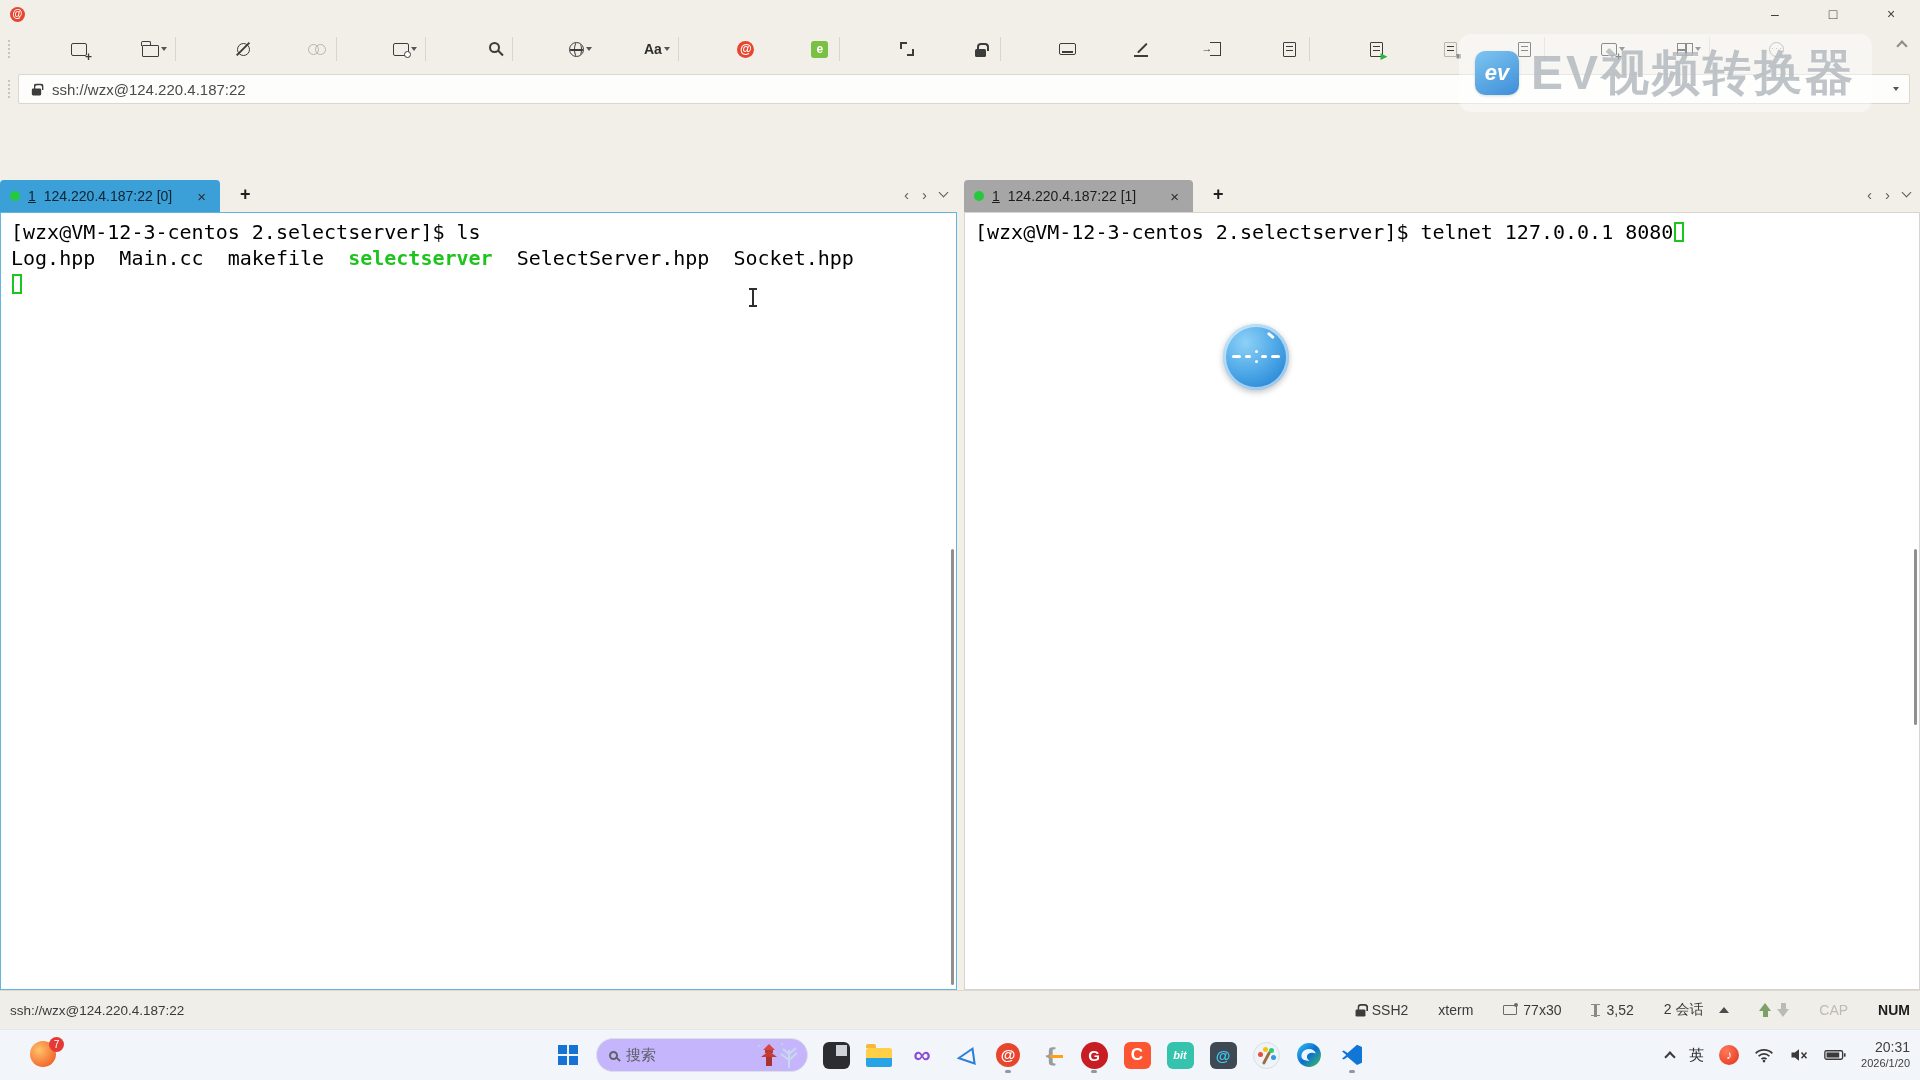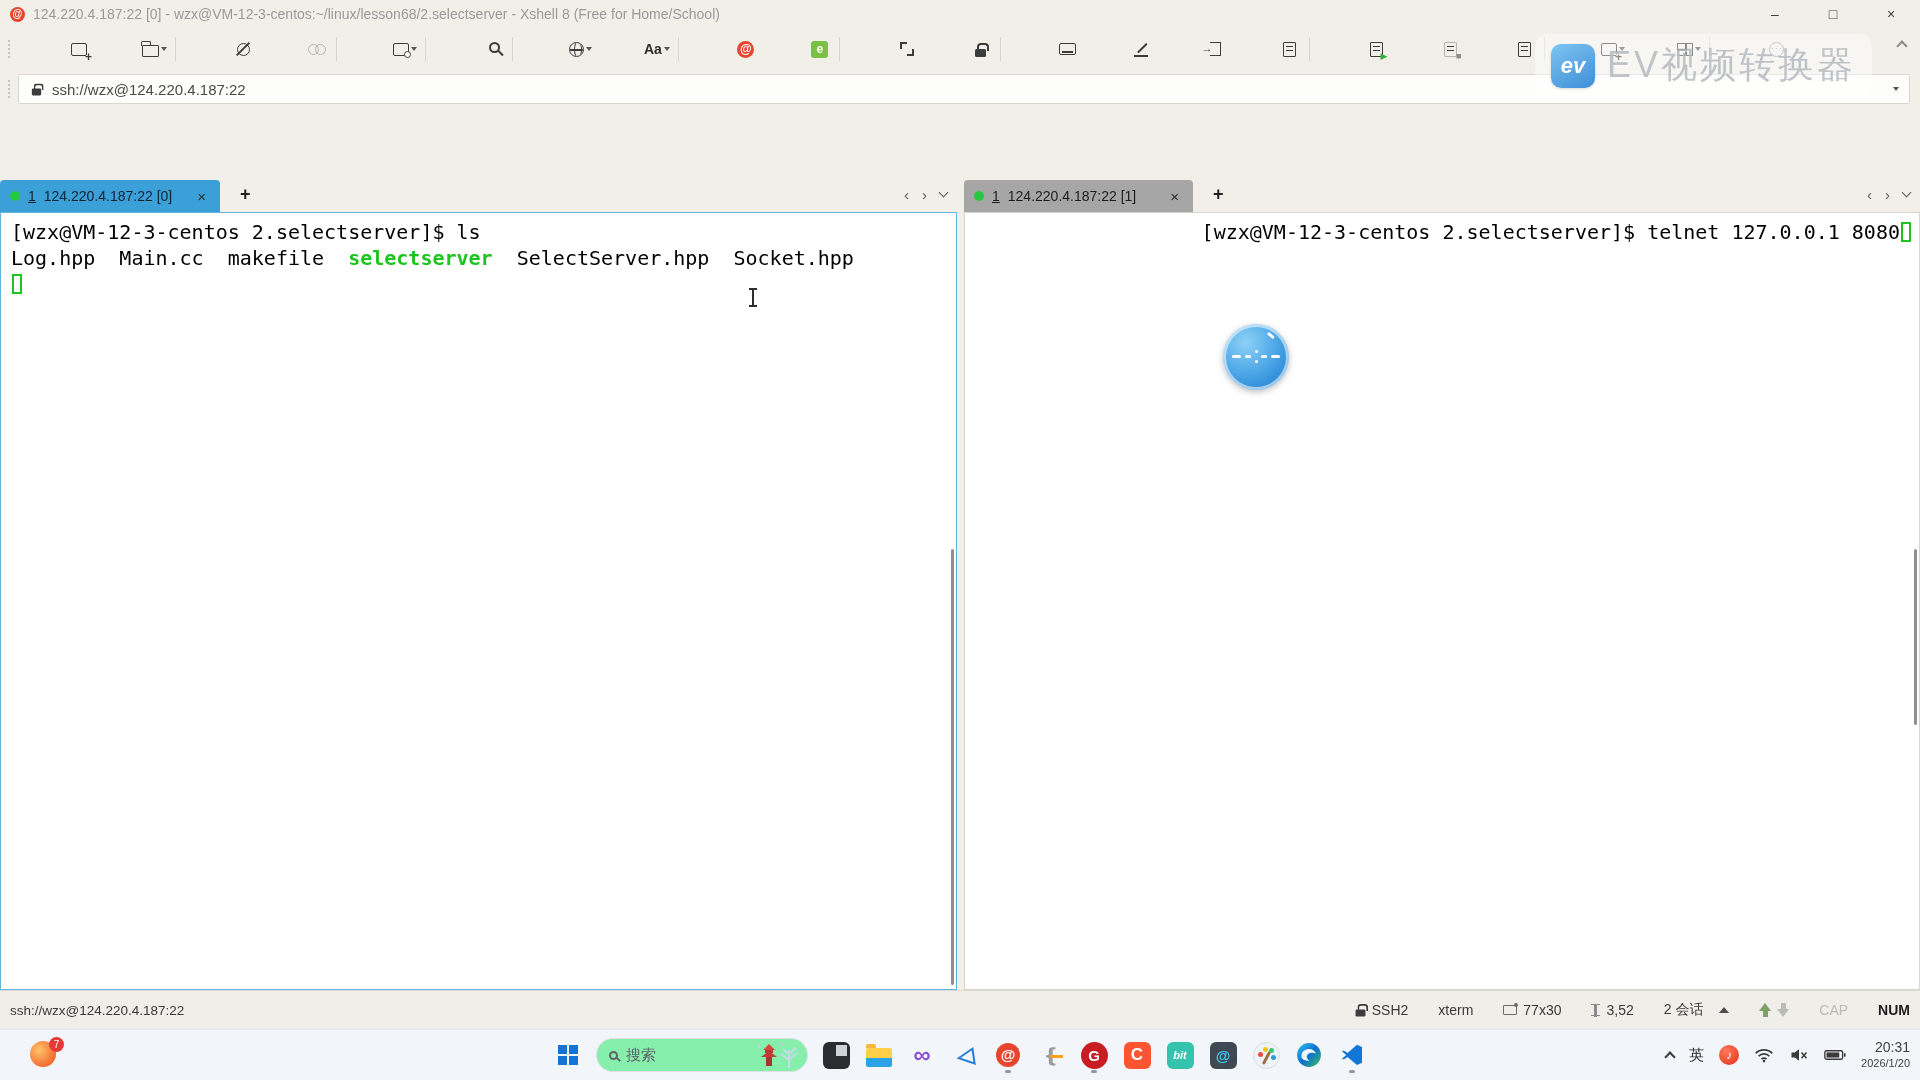--- a/index.html
+++ b/index.html
@@ -92,21 +92,21 @@
   .tab.inactive { background:var(--tab-inactive-gray,#a6a6a6); color:#1c1c1c; width:229px; }
   .session-dot { width:10px; height:10px; border-radius:50%; background:var(--session-dot-green,#25c93e); flex:none; }
   .tab-idx { text-decoration:underline; }
   .tab-close { margin-left:auto; font-size:15px; color:#2e2e2e; padding:0 2px; }
   .tab-new { font-size:18px; font-weight:bold; color:#1f1f1f; margin-left:14px; padding:0 6px; align-self:center; }
   .tab-nav { position:absolute; right:10px; top:0; height:36px; display:flex; align-items:center; gap:13px; color:#5c5c5c; font-size:15px; }
   .chev-down { width:7px; height:7px; border-left:1.8px solid #5c5c5c; border-bottom:1.8px solid #5c5c5c; transform:rotate(-45deg); margin-top:-3px; }
 
   .term { position:absolute; top:36px; left:0; right:0; bottom:0; background:#ffffff; font-family:"DejaVu Sans Mono",monospace; font-size:20px; line-height:26px; color:#000; padding:6px 8px 0 10px; white-space:pre; overflow:hidden; }
   .term.active { border:1px solid var(--pane-border-blue,#63b5de); }
-  .term.inactive { border:1px solid #d6d4cd;text-align:right; }
+  .term.inactive { border:1px solid #d6d4cd; }
   .seg-green { color:var(--terminal-green,#1ec41e); font-weight:bold; }
   .t-cursor { display:inline-block; width:10px; height:20px; border:2px solid var(--terminal-green,#1ec41e); vertical-align:-3px; margin-left:1px; }
 
   .scroll-thumb { position:absolute; width:3px; background:#8f8f8f; border-radius:2px; right:3px; }
   .pane-left .scroll-thumb { top:373px; bottom:5px; }
   .pane-right .scroll-thumb { top:373px; height:176px; }
 
   .ibeam { position:absolute; left:748px; top:112px; width:10px; height:19px; }
   .ibeam::before { content:""; position:absolute; left:4px; top:0; bottom:0; width:1.8px; background:#2e2e2e; }
   .ibeam::after { content:""; position:absolute; left:1px; width:8px; height:1.8px; background:#2e2e2e; top:0; box-shadow:0 17px 0 #2e2e2e; }
@@ -118,21 +118,21 @@
   .fb-d2 { left:22px; top:31px; width:6px; height:3px; }
   .fb-d3 { left:38px; top:31px; width:6px; height:3px; }
   .fb-d4 { left:48px; top:31px; width:9px; height:3px; }
   .fb-dot1 { left:31.5px; top:26px; width:3px; height:3px; border-radius:50%; }
   .fb-dot2 { left:31.5px; top:36px; width:3px; height:3px; border-radius:50%; }
   .fb-tick { left:44px; top:10px; width:8px; height:2.5px; transform:rotate(40deg); }
 
   
   .watermark { position:absolute; top:34px; right:48px; display:flex; align-items:center; gap:12px; background:rgba(255,255,255,0.42); border-radius:12px; padding:7px 16px; z-index:30; }
   .wm-logo { width:44px; height:44px; border-radius:10px; background:linear-gradient(150deg,#7ec5f1,#3e8ed8); color:#fff; font-weight:bold; font-style:italic; font-size:22px; display:flex; align-items:center; justify-content:center; box-shadow:0 1px 3px rgba(0,0,0,0.15); }
-  .wm-text { font-size:36px; font-weight:400; letter-spacing:3px; color:rgba(152,159,168,0.62); text-shadow:0 1px 0 rgba(255,255,255,0.6); white-space:nowrap; }
+  .wm-text { font-size:48px; font-weight:700; letter-spacing:3px; color:rgba(152,159,168,0.62); text-shadow:0 1px 0 rgba(255,255,255,0.6); white-space:nowrap; }
 
   
   .statusbar { position:absolute; left:0; right:0; bottom:0; height:39px; background:#f0eee8; border-top:1px solid #dbd9d2; display:flex; align-items:center; padding:0 10px; font-size:14px; color:#3a3a3a; }
   .sb-left { font-size:13.5px; }
   .sb-right { margin-left:auto; display:flex; align-items:center; gap:30px; }
   .sb-item { display:flex; align-items:center; gap:6px; white-space:nowrap; }
   .g-lock.sb { transform:scale(0.9); margin-top:5px; }
   .g-scr { width:14px; height:10px; border:1.7px solid #6b6b6b; border-radius:1px; position:relative; }
   .g-scr::after { content:""; position:absolute; right:-2px; top:-3px; width:4px; height:4px; border-radius:50%; background:#6b6b6b; }
   .g-pos { width:3px; height:13px; background:#8a8a8a; position:relative; margin:0 3px; }
@@ -152,21 +152,21 @@
   .taskbar { position:absolute; left:0; right:0; bottom:0; height:51px; background:var(--taskbar-bg,#f2f5fa); border-top:1px solid #e3e6ea; }
   .tb-left { position:absolute; left:30px; top:0; height:100%; display:flex; align-items:center; }
   .tb-widget { position:relative; width:28px; height:28px; }
   .tb-widget .sun { width:26px; height:26px; border-radius:50%; background:radial-gradient(circle at 35% 35%, #ffc36b, #f2672c 75%); }
   .tb-widget .badge { position:absolute; top:-4px; right:-6px; min-width:15px; height:15px; border-radius:8px; background:#e53935; color:#fff; font-size:10px; display:flex; align-items:center; justify-content:center; padding:0 3px; }
   .tb-center { position:absolute; left:50%; top:0; transform:translateX(-50%); height:100%; display:flex; align-items:center; gap:13px; }
   .tb-slot { position:relative; width:30px; height:40px; display:flex; align-items:center; justify-content:center; }
   .run-dot { position:absolute; bottom:2px; left:50%; transform:translateX(-50%); width:6px; height:3px; border-radius:2px; background:#9097a1; }
   .win-start { display:grid; grid-template-columns:9px 9px; grid-template-rows:9px 9px; gap:2px; }
   .win-start div { background:#1573d6; }
-  .search-pill { width:212px; height:34px; background:#86efac; border:1px solid #dde0e5; border-radius:17px; display:flex; align-items:center; padding:0 6px 0 12px; gap:8px; }
+  .search-pill { width:212px; height:34px; background:#c4b5fd; border:1px solid #dde0e5; border-radius:17px; display:flex; align-items:center; padding:0 6px 0 12px; gap:8px; }
   .search-mag { width:9px; height:9px; border:2px solid #5f6368; border-radius:50%; position:relative; flex:none; }
   .search-mag::after { content:""; position:absolute; width:6px; height:2px; background:#5f6368; transform:rotate(45deg); right:-5px; bottom:-2px; }
   .search-label { font-size:15px; color:#5f6368; flex:1; }
   .appico { width:27px; height:27px; border-radius:6px; display:flex; align-items:center; justify-content:center; font-weight:bold; }
   .ai-dark { background:#2b2d30; position:relative; }
   .ai-dark::after { content:""; position:absolute; right:3px; top:3px; width:11px; height:11px; background:#cfd4da; }
   .fe-folder { width:26px; height:19px; background:#ffcf48; border-radius:2.5px; position:relative; margin-top:4px; }
   .fe-folder::before { content:""; position:absolute; top:-4px; left:0; width:10px; height:4px; background:#f5b73c; border-radius:2px 2px 0 0; }
   .fe-folder::after { content:""; position:absolute; left:0; right:0; bottom:0; height:9px; background:#27a3e6; border-radius:0 0 2.5px 2.5px; }
   .ai-vs { color:#8a4fd3; font-size:24px; }
@@ -193,21 +193,20 @@
   .clock .t { font-size:14px; }
   .clock .d { font-size:11px; }
 </style>
 </head>
 <body>
 
 <div class="xwin">
 
   <div class="titlebar">
     <span class="snail small"></span>
-    <span class="title-text">124.220.4.187:22 [0] - wzx@VM-12-3-centos:~/linux/lesson68/2.selectserver - Xshell 8 (Free for Home/School)</span>
     <div class="win-controls">
       <span class="win-btn">–</span>
       <span class="win-btn">□</span>
       <span class="win-btn">×</span>
     </div>
   </div>
 
 
   <div class="toolbar">
     <div class="drag-handle"></div>

